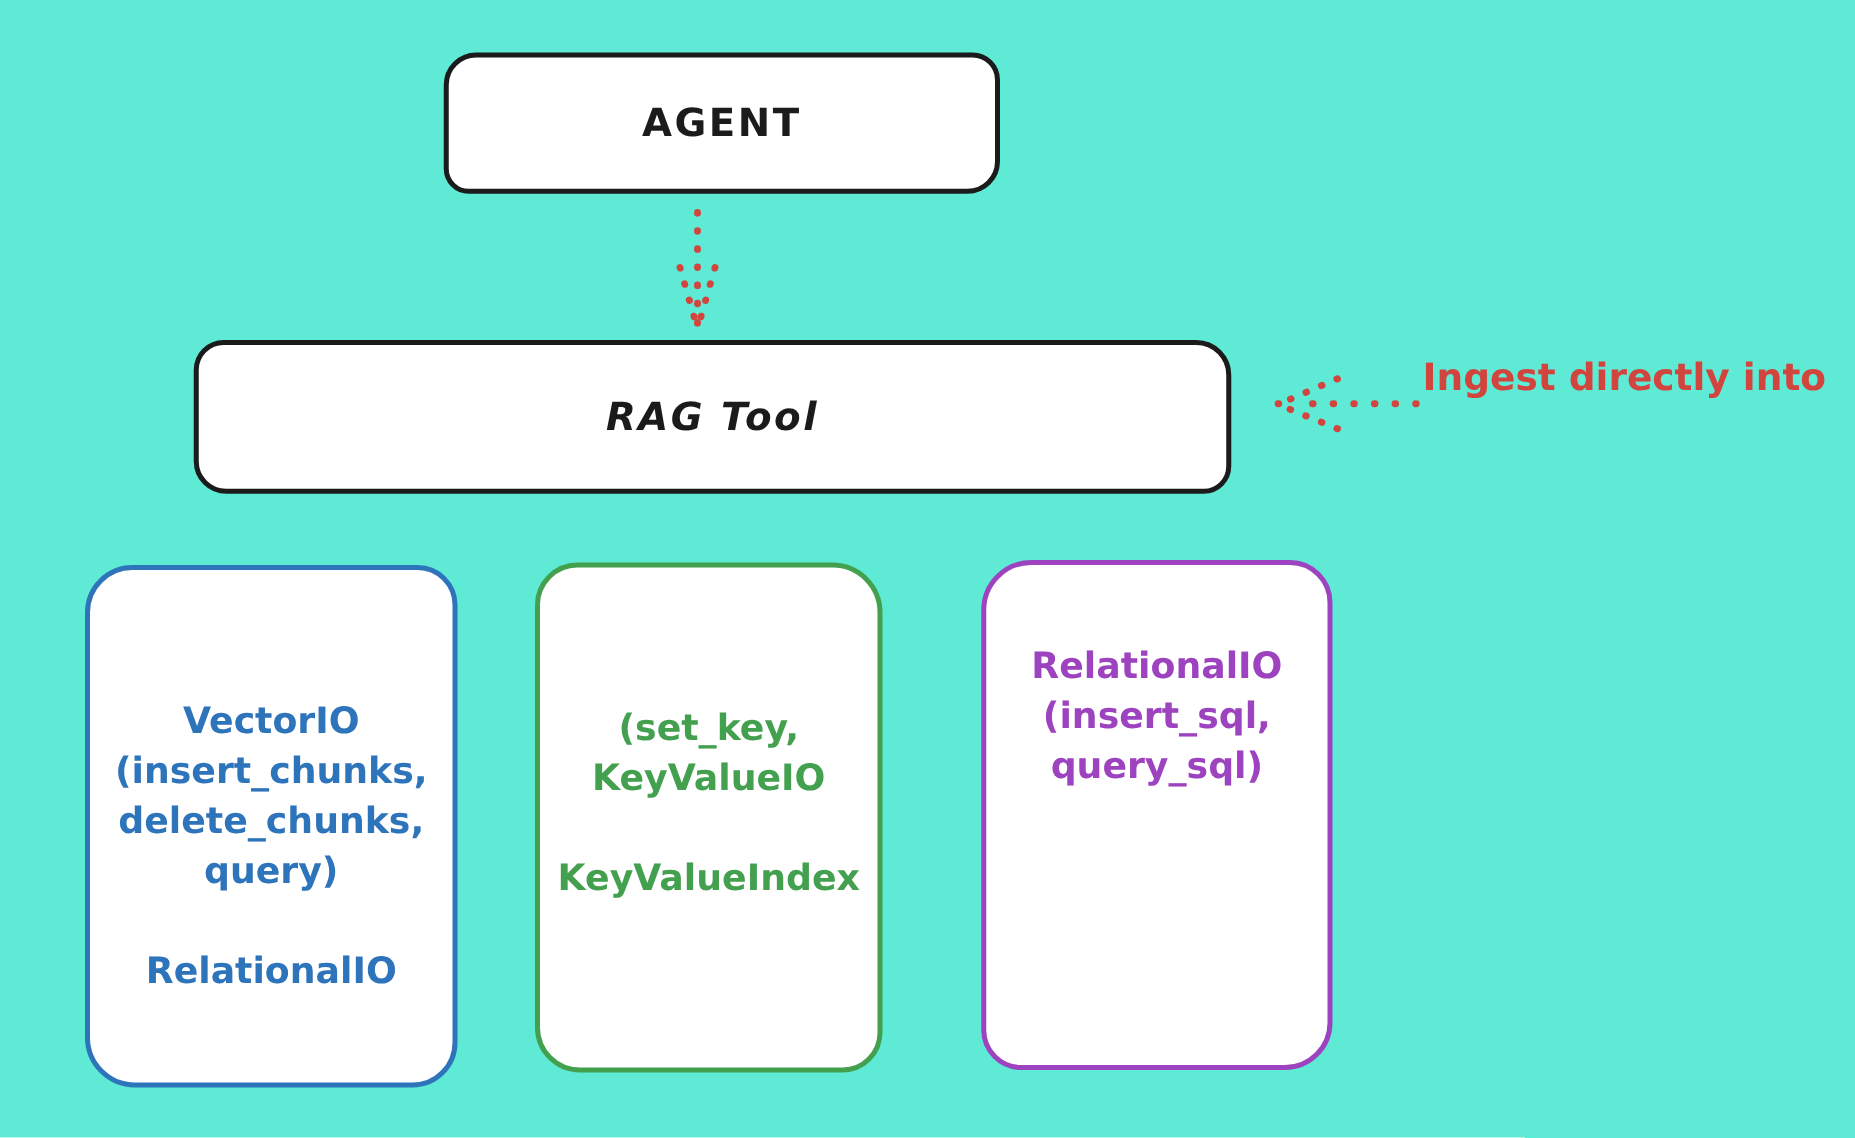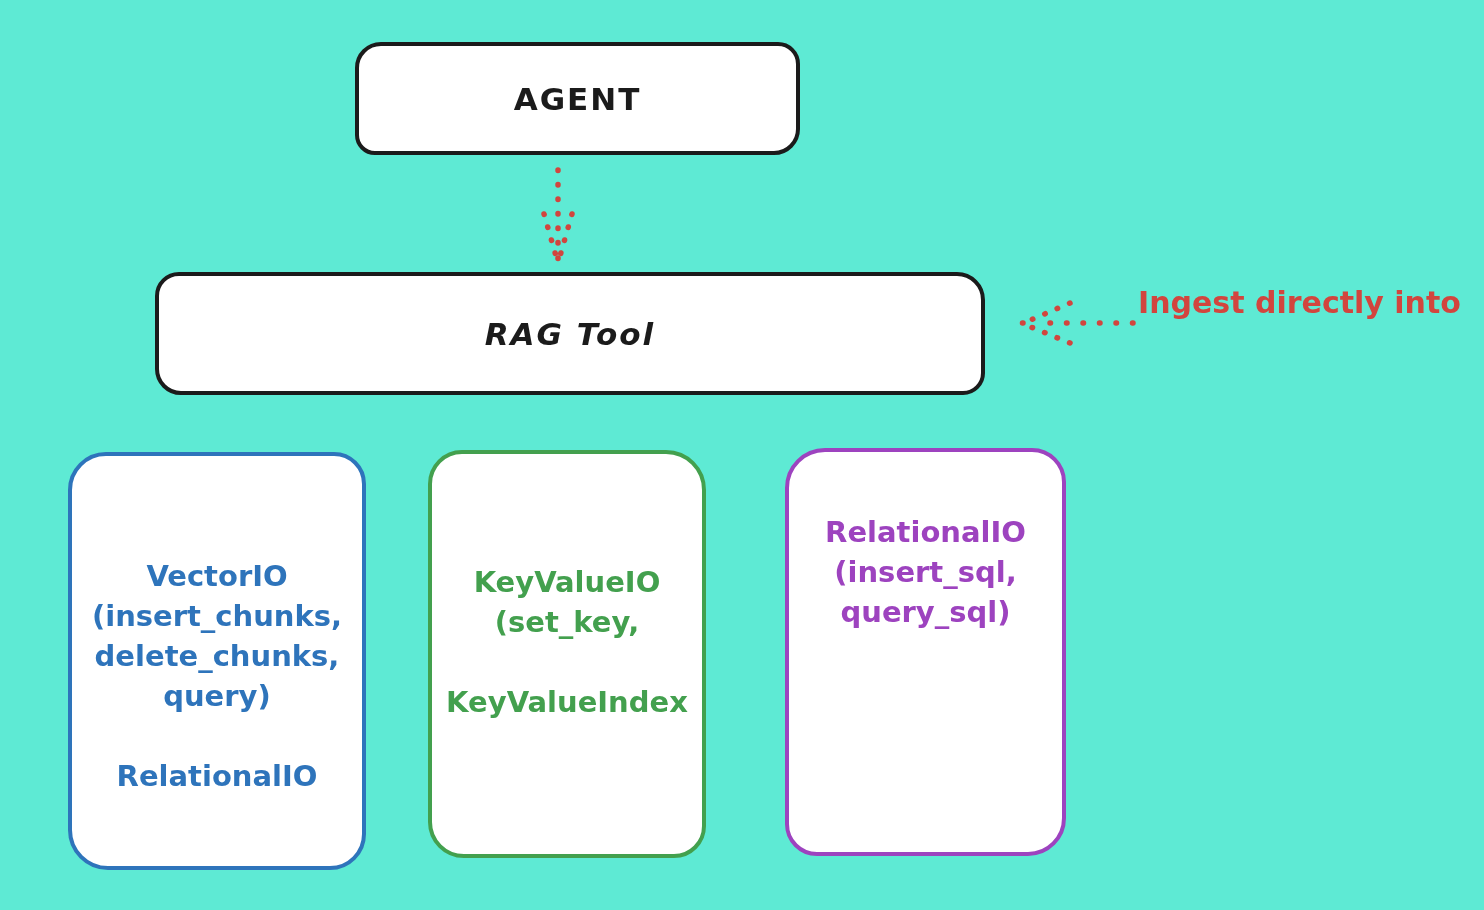--- a/index.html
+++ b/index.html
@@ -147,22 +147,22 @@
   <div class="iobox iobox-vector">
     <div>VectorIO</div>
     <div>(insert_chunks,</div>
     <div>delete_chunks,</div>
     <div>query)</div>
     <div class="gap"></div>
     <div>RelationalIO</div>
   </div>
 
   <div class="iobox iobox-keyvalue">
+    <div>(set_key,</div>
     <div>KeyValueIO</div>
-    <div>(set_key,</div>
     <div class="gap"></div>
     <div>KeyValueIndex</div>
   </div>
 
   <div class="iobox iobox-relational">
     <div>RelationalIO</div>
     <div>(insert_sql,</div>
     <div>query_sql)</div>
     <div class="gap"></div>
   </div>

